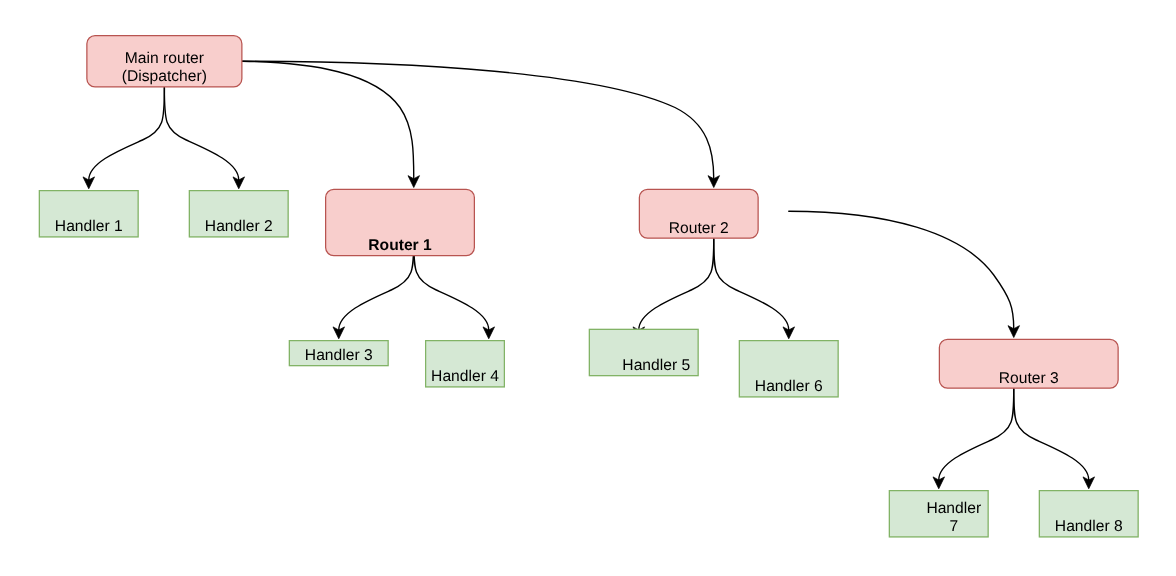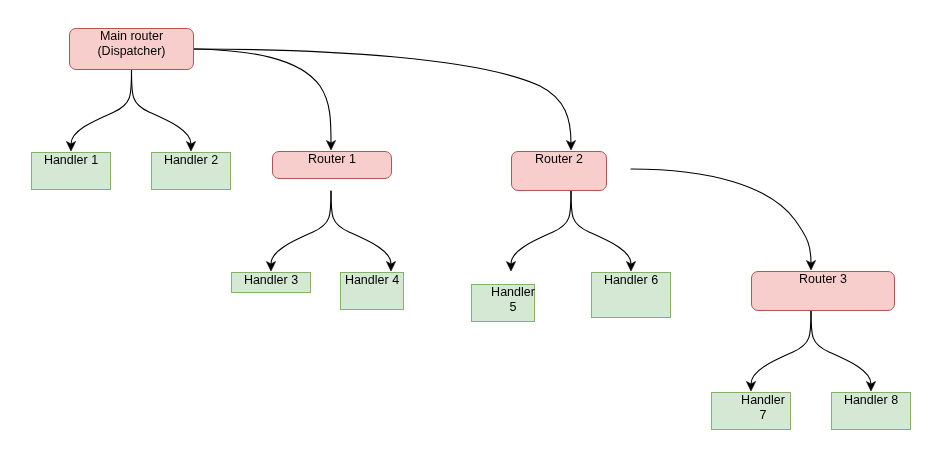--- a/index.html
+++ b/index.html
@@ -36,21 +36,21 @@
   .arrow-head {
     fill: #000000;
     stroke: #000000;
     stroke-width: 0.6;
     stroke-linejoin: miter;
   }
   .node-box {
     position: absolute;
     box-sizing: border-box;
     display: flex;
-    align-items: flex-start;
+    align-items: flex-end;
     justify-content: center;
     text-align: center;
     font-size: 12.5px;
     line-height: 15px;
     color: #000000;
     white-space: pre-line;
     user-select: none;
   }
   .node-router {
     background: #f8cecc;
@@ -97,24 +97,24 @@
         <path class="edge-path" d="M 811 311 C 811 336 811 344 829 352 C 847 360 871 370 871 384" stroke="#000000"></path>
         <path class="arrow-head" d="M 871 391 L 866.4 381.5 L 871 384 L 875.6 381.5 Z" fill="#000000"></path>
       </g>
   </svg>
 
   <div id="nodes-layer">
       <div class="node-box node-router" style="left: 69px; top: 28px; width: 125px; height: 42px;"><span class="node-label">Main router
 (Dispatcher)</span></div>
       <div class="node-box node-handler" style="left: 31px; top: 152px; width: 80px; height: 38px;"><span class="node-label">Handler 1</span></div>
       <div class="node-box node-handler" style="left: 151px; top: 152px; width: 80px; height: 38px;"><span class="node-label">Handler 2</span></div>
-      <div class="node-box node-router" style="left: 272px; top: 151px; width: 120px; height: 28px;"><span class="node-label">Router 1</span></div>
+      <div class="node-box node-router" style="left: 260px; top: 151px; width: 120px; height: 54px; font-weight: bold;"><span class="node-label">Router 1</span></div>
       <div class="node-box node-router" style="left: 511px; top: 151px; width: 96px; height: 40px;"><span class="node-label">Router 2</span></div>
       <div class="node-box node-handler" style="left: 231px; top: 272px; width: 80px; height: 21px;"><span class="node-label">Handler 3</span></div>
       <div class="node-box node-handler" style="left: 340px; top: 272px; width: 64px; height: 38px;"><span class="node-label">Handler 4</span></div>
-      <div class="node-box node-handler" style="left: 471px; top: 284px; width: 64px; height: 38px; padding-left: 20px;"><span class="node-label">Handler 5</span></div>
+      <div class="node-box node-handler" style="left: 471px; top: 263px; width: 88px; height: 38px; padding-left: 20px;"><span class="node-label">Handler 5</span></div>
       <div class="node-box node-handler" style="left: 591px; top: 272px; width: 80px; height: 46px;"><span class="node-label">Handler 6</span></div>
       <div class="node-box node-router" style="left: 751px; top: 271px; width: 144px; height: 40px;"><span class="node-label">Router 3</span></div>
       <div class="node-box node-handler" style="left: 711px; top: 392px; width: 80px; height: 38px; padding-left: 24px;"><span class="node-label">Handler 7</span></div>
       <div class="node-box node-handler" style="left: 831px; top: 392px; width: 80px; height: 38px;"><span class="node-label">Handler 8</span></div>
     </div>
 
 </div>
 
 </body></html>

